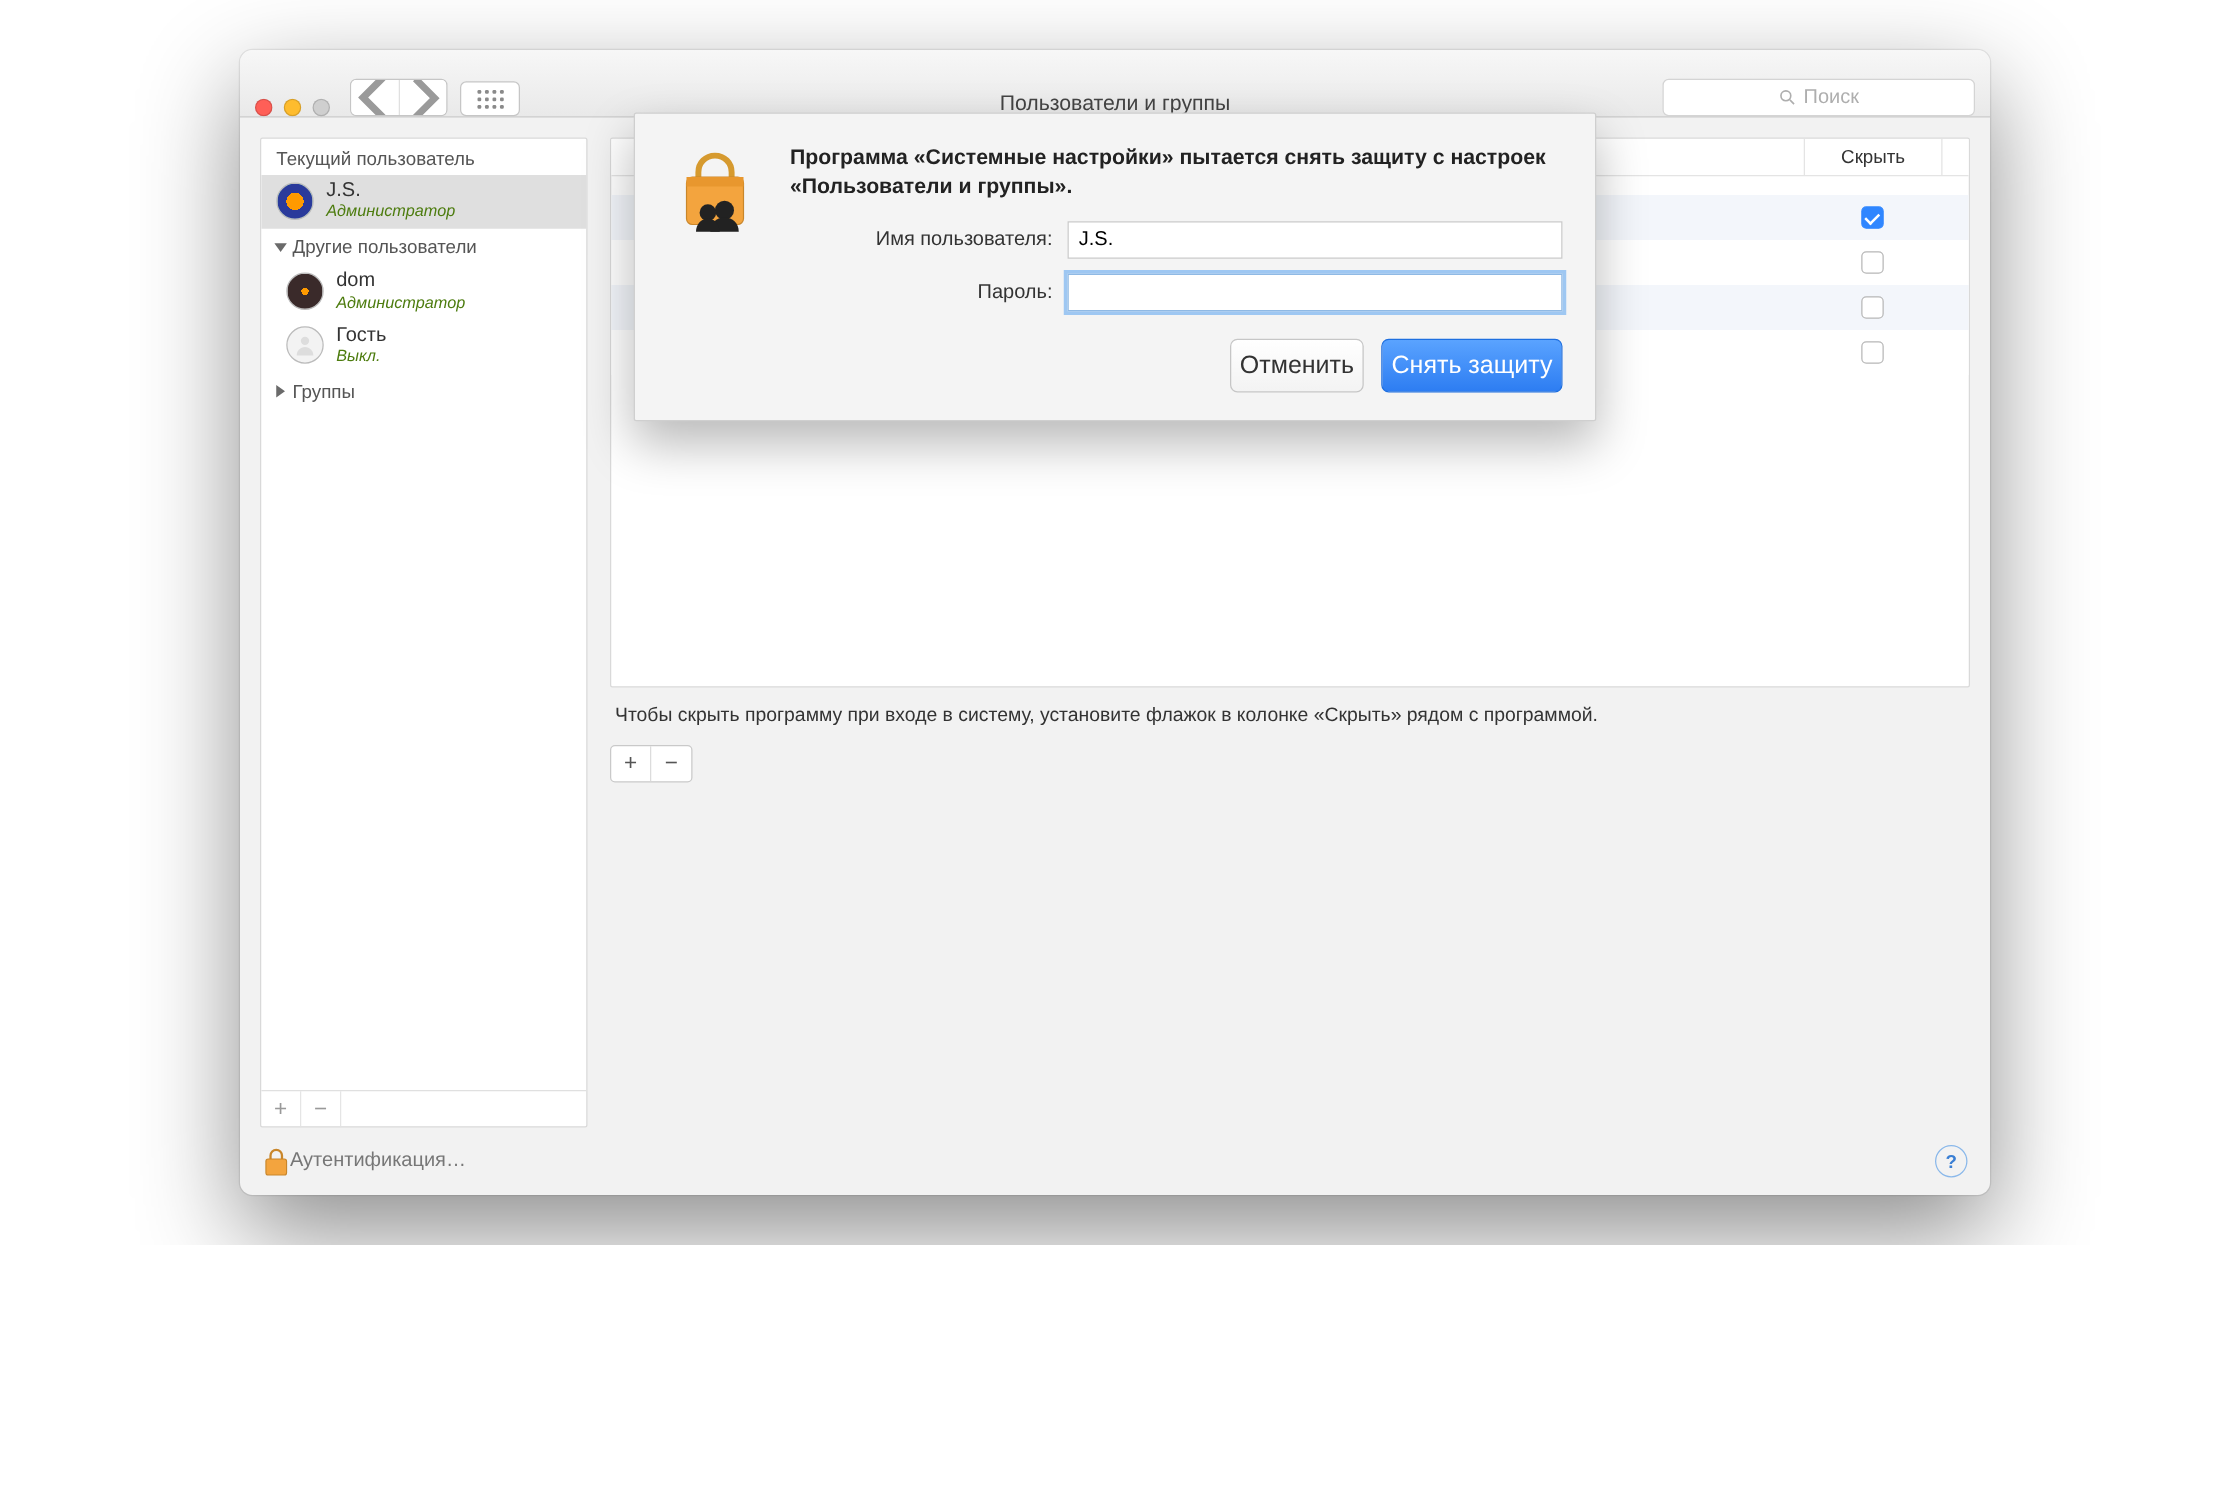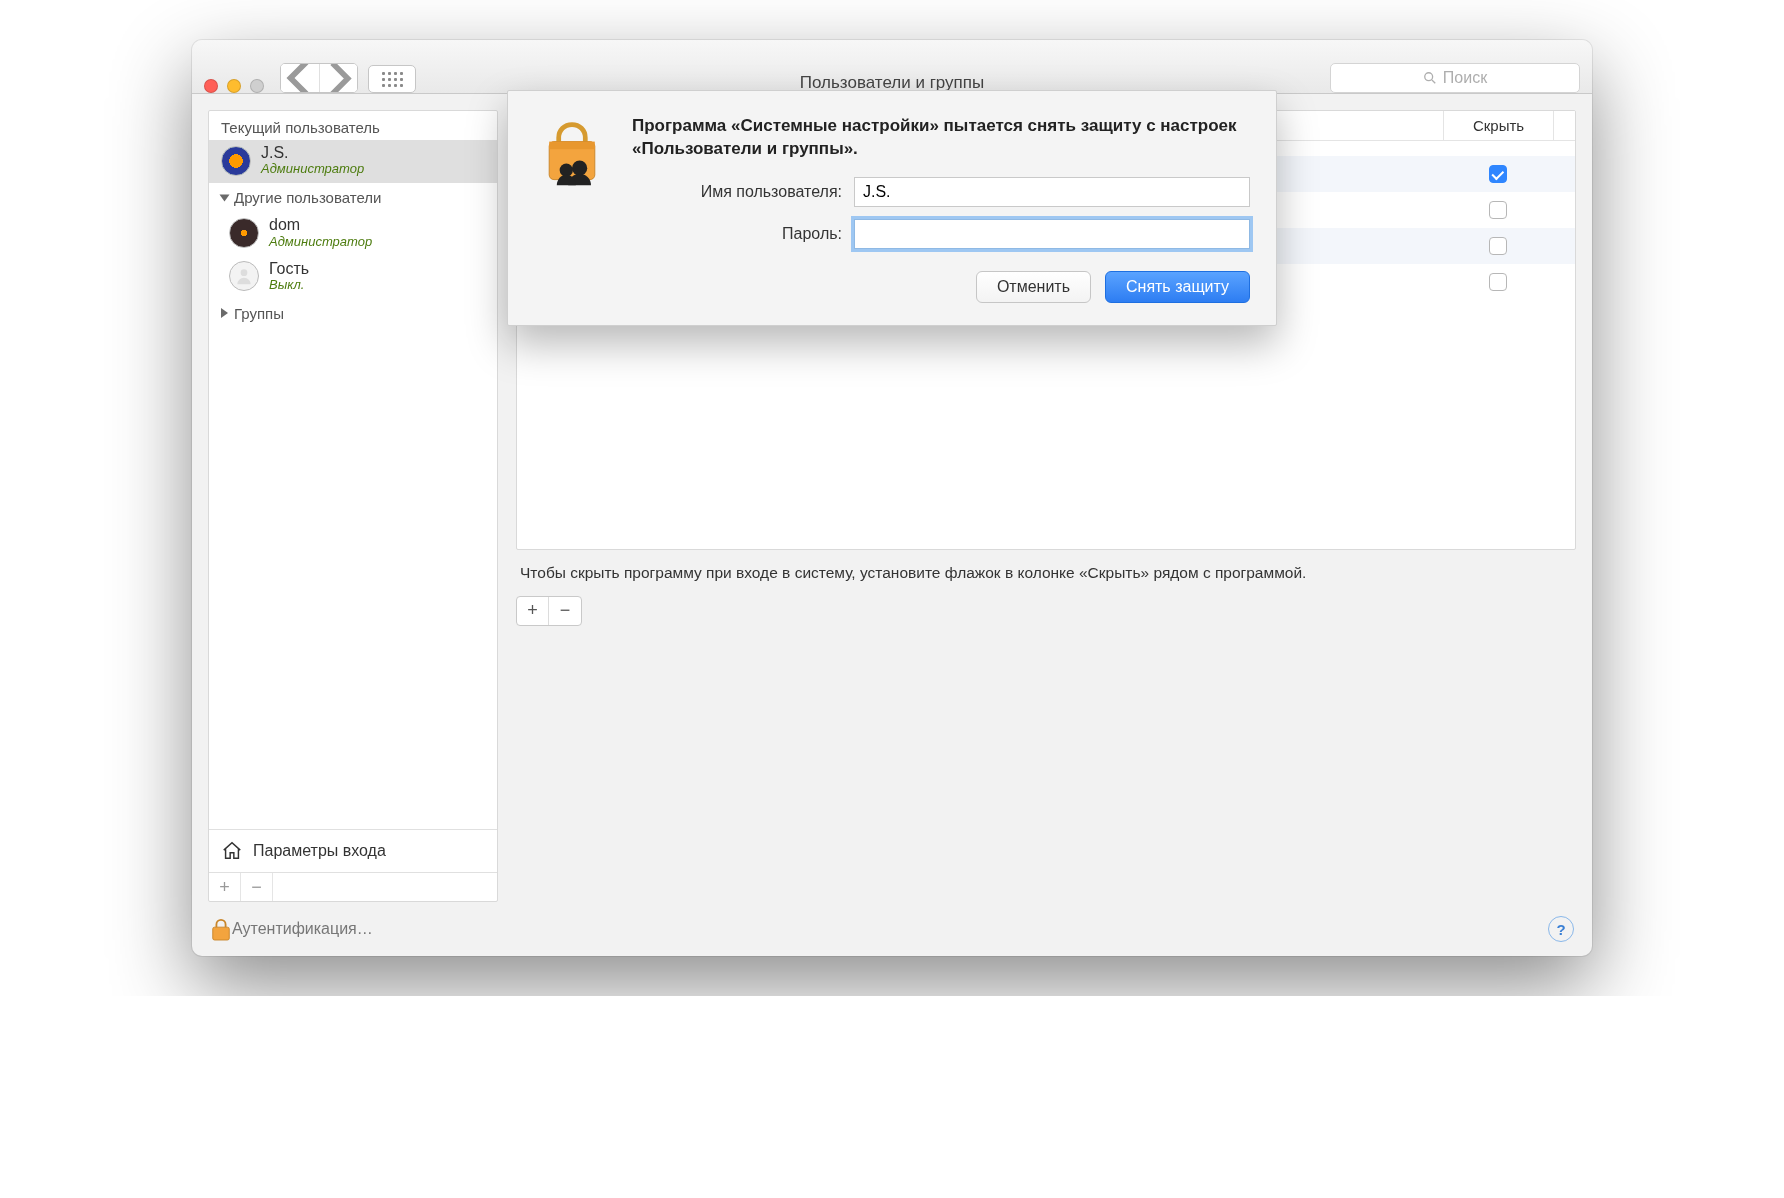--- a/index.html
+++ b/index.html
@@ -47,21 +47,21 @@
   .dots span { width:3px; height:3px; background:#8a8a8a; border-radius:1px;}
   .win-title { position:absolute; left:0; right:0; text-align:center; font-size:17px; color:#444; pointer-events:none;}
   .search {
     margin-left:auto; width:250px; height:30px; border:1px solid #d4d4d4; border-radius:5px;
     background:#fff; display:flex; align-items:center; justify-content:center; gap:6px; color:#aeaeae; font-size:16px;
   }
   .search svg { width:14px; height:14px; fill:#aeaeae;}
   
   .content { flex:1; display:flex; padding: 16px 16px 10px; gap:18px; position:relative; }
   .sidebar {
-    width:290px; background:#fff; border:1px solid #d9d9d9; border-radius:2px;
+    width:262px; background:#fff; border:1px solid #d9d9d9; border-radius:2px;
     display:flex; flex-direction:column; overflow:hidden;
   }
   .sb-section-label { padding:8px 12px 4px; font-size:15px; color:#555;}
   .sb-item { display:flex; align-items:center; gap:10px; padding:4px 12px 6px; }
   .sb-item.selected { background:#dfdfdf;}
   .sb-avatar { width:30px; height:30px; border-radius:50%; background:#ddd; border:1px solid #bbb; display:flex; align-items:center; justify-content:center; overflow:hidden;}
   .sb-avatar.js { background: radial-gradient(circle at 50% 50%, #ff9a00 0 35%, #2a3a9b 35% 70%, #004a9f 70% 100%);}
   .sb-avatar.dom { background: radial-gradient(circle at 50% 50%, #ff9a00 0 15%, #3a2a2a 15% 100%);}
   .sb-avatar.guest { background:#f3f3f3;}
   .sb-name { font-size:16px; color:#333; line-height:1.15;}
@@ -120,21 +120,21 @@
   .dlg-title { font-weight:700; font-size:17px; color:#222; line-height:1.35;}
   .dlg-sub { margin-top:10px; font-size:16px; color:#333;}
   .dlg-form { margin-top:16px; display:grid; grid-template-columns: 210px 1fr; row-gap:12px; column-gap:12px; align-items:center;}
   .dlg-form label { text-align:right; font-size:16px; color:#333;}
   .dlg-form input {
     height:30px; border:1px solid #c9c9c9; border-radius:0; padding:2px 8px; font-size:16px; width:100%; background:#fff; outline:none;
   }
   .dlg-form input.pw { box-shadow: 0 0 0 3px #9ec7f2; border-color:#8fb9e4;}
   .dlg-actions { margin-top:22px; display:flex; justify-content:flex-end; gap:14px;}
   .btn {
-    height:32px; padding:0 20px; border-radius:6px; font-size:16px;
+    height:43px; padding:0 7px; border-radius:6px; font-size:20px;
     border:1px solid #c6c6c6; background:linear-gradient(#ffffff,#f3f3f3); color:#333;
   }
   .btn.primary {
     border:1px solid #1e6fe0; background:linear-gradient(#5aa3ff,#2d7df2); color:#fff;
   }
 </style>
 </head>
 <body>
 
 <div class="wrap">
@@ -219,26 +219,20 @@
         </div>
       </div>
 
       <div class="sb-group">
         <span class="tri"></span>
         <span>Группы</span>
       </div>
 
       <div class="sb-spacer"></div>
 
-      <div class="sb-login">
-        <svg class="home-icon" viewBox="0 0 24 24">
-          <path d="M3 11 L12 3 L21 11 M5 10v10h5v-6h4v6h5V10" fill="none" stroke="#333" stroke-width="1.6"></path>
-        </svg>
-        <span>Параметры входа</span>
-      </div>
       <div class="sb-pm">
         <div class="pm-btn">+</div>
         <div class="pm-btn">−</div>
       </div>
     </div>
 
     <div class="main">
       <div class="table">
         <div class="thead">
           <div class="th-flex"></div>

